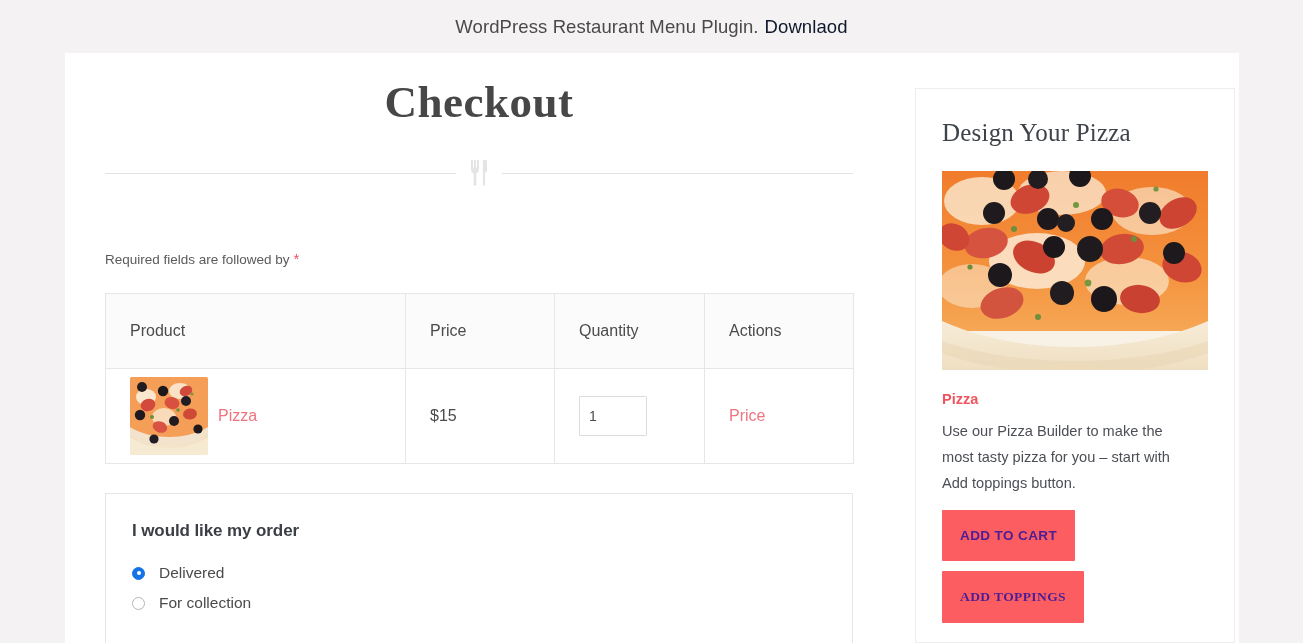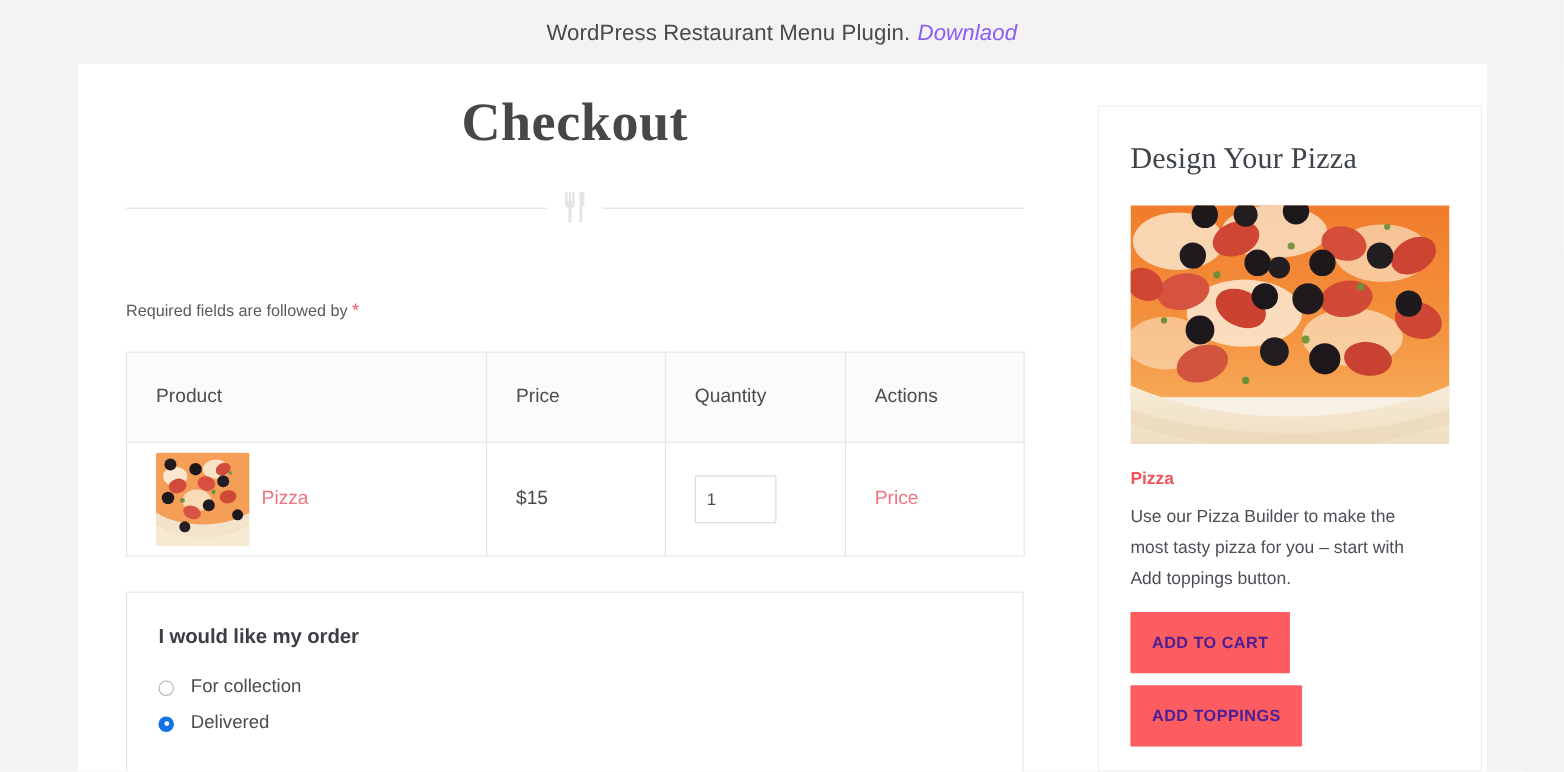--- a/index.html
+++ b/index.html
@@ -21,25 +21,24 @@
     height: 53px;
     background: #f4f2f2;
     display: flex;
     align-items: center;
     justify-content: center;
     font-size: 18.5px;
     color: #4a4a4a;
     letter-spacing: .1px;
   }
   .top-banner .download-link {
-    color: #8b5cf6;
+    color: #0f172a;
     margin-left: 6px;
     text-decoration: none;
     cursor: pointer;
-    font-style: italic;
   }
 
   
   .page {
     position: relative;
     width: 1242px;
     height: 590px;
   }
   .main-card {
     position: absolute;
@@ -241,21 +240,21 @@
     border: none;
     font-family: "Liberation Sans", sans-serif;
     font-size: 13.5px;
     font-weight: bold;
     letter-spacing: .4px;
     padding: 18px 18px;
     margin-top: 14px;
     cursor: pointer;
     border-radius: 1px;
   }
-  .btn-toppings { margin-top: 10px; }
+  .btn-toppings { margin-top: 10px; font-family: Liberation Serif, serif; }
 </style>
 </head>
 <body>
 
 <div class="top-banner">
   <span>WordPress Restaurant Menu Plugin.</span>
   <a class="download-link" href="#">Downlaod</a>
 </div>
 
 <div class="page">
@@ -342,27 +341,27 @@
               <a class="remove-link" href="#">Price</a>
             </td>
           </tr>
         </tbody>
       </table>
 
       <div class="order-box">
         <h3>I would like my order</h3>
 
         <label class="radio-row">
+          <span class="radio checked"></span>
+          <span class="radio-label">Delivered</span>
+        </label>
+
+        <label class="radio-row">
           <span class="radio"></span>
           <span class="radio-label">For collection</span>
-        </label>
-
-        <label class="radio-row">
-          <span class="radio checked"></span>
-          <span class="radio-label">Delivered</span>
         </label>
       </div>
 
     </div>
 
     <aside class="sidebar-card">
       <h2 class="sidebar-title">Design Your Pizza</h2>
 
       <div class="sidebar-image">
         <svg width="266" height="199" viewBox="0 0 266 199" aria-hidden="true">

